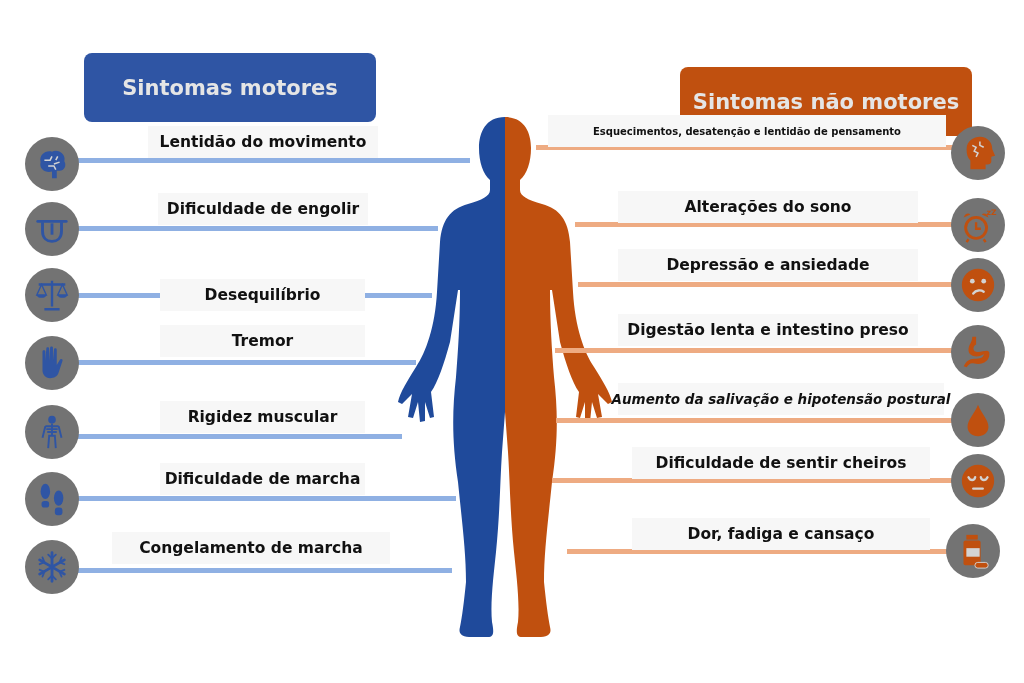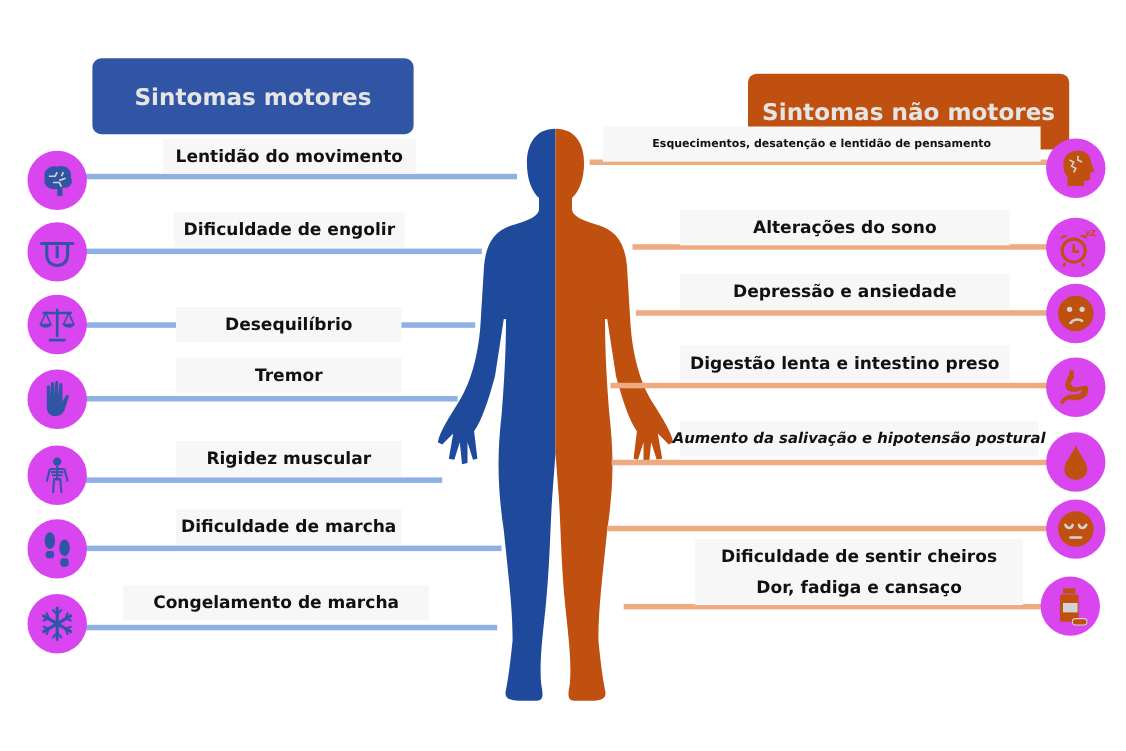--- a/index.html
+++ b/index.html
@@ -4,21 +4,21 @@
 <style>
   html, body { margin:0; padding:0; background:#ffffff; }
   body { width:1024px; height:683px; position:relative; overflow:hidden; font-family:"Liberation Sans", "DejaVu Sans", sans-serif; }
   .header { position:absolute; top:53px; height:69px; border-radius:8px; color:#e5e5e5; font-weight:bold; font-size:21px; display:flex; align-items:center; justify-content:center; font-family:"DejaVu Sans", sans-serif; }
   .header.motor { left:84px; width:292px; background:#2f55a4; }
   .header.nonmotor { left:680px; width:292px; background:#c0500f;margin-top:14px; }
   .label { position:absolute; background:#f7f7f7; color:#111; font-weight:bold; font-family:"DejaVu Sans", sans-serif; font-size:15.5px; display:flex; align-items:center; justify-content:center; height:32px; white-space:nowrap; }
   .line { position:absolute; height:5px; }
   .line.blue { background:#8fb0e3; }
   .line.orange { background:#eeab82; }
-  .icon { position:absolute; width:54px; height:54px; border-radius:50%; background:#d946ef; display:flex; align-items:center; justify-content:center; }
+  .icon { position:absolute; width:54px; height:54px; border-radius:50%; background:#737373; display:flex; align-items:center; justify-content:center; }
   .icon svg { width:38px; height:38px; }
   .body-fig { position:absolute; left:390px; top:112px; width:240px; height:530px; }
 </style>
 </head>
 <body>
 
 <div class="header motor">
     <span>Sintomas motores</span>
   </div>
 <div class="header nonmotor">
@@ -173,21 +173,21 @@
 <div class="label" style="left:618px; top:383px; width:326px; font-size:13.5px;font-style:italic;">
     <span>Aumento da salivação e hipotensão postural</span>
   </div>
 <div class="icon" style="left:951px; top:393px;">
   <svg viewBox="0 0 40 40">
       <path d="M20 4 C16 14 9 20 9 27 C9 33 14 37 20 37 C26 37 31 33 31 27 C31 20 24 14 20 4 Z" fill="#c0500f"></path>
     </svg>
 </div>
 
 <div class="line orange" style="left:552px; top:478px; width:404px;"></div>
-<div class="label" style="left:632px; top:447px; width:298px;margin-top:43px;">
+<div class="label" style="left:632px; top:447px; width:298px;">
     <span>Dificuldade de sentir cheiros</span>
   </div>
 <div class="icon" style="left:951px; top:454px;">
   <svg viewBox="0 0 40 40">
       <circle cx="20" cy="20" r="17" fill="#c0500f"></circle>
       <path d="M10 16 C12 20 16 20 17 16 M23 16 C24 20 28 20 30 16" stroke="#d3d3d3" stroke-width="2.5" fill="none" stroke-linecap="round"></path>
       <path d="M15 28 L25 28" stroke="#d3d3d3" stroke-width="2.5" stroke-linecap="round"></path>
     </svg>
 </div>
 

